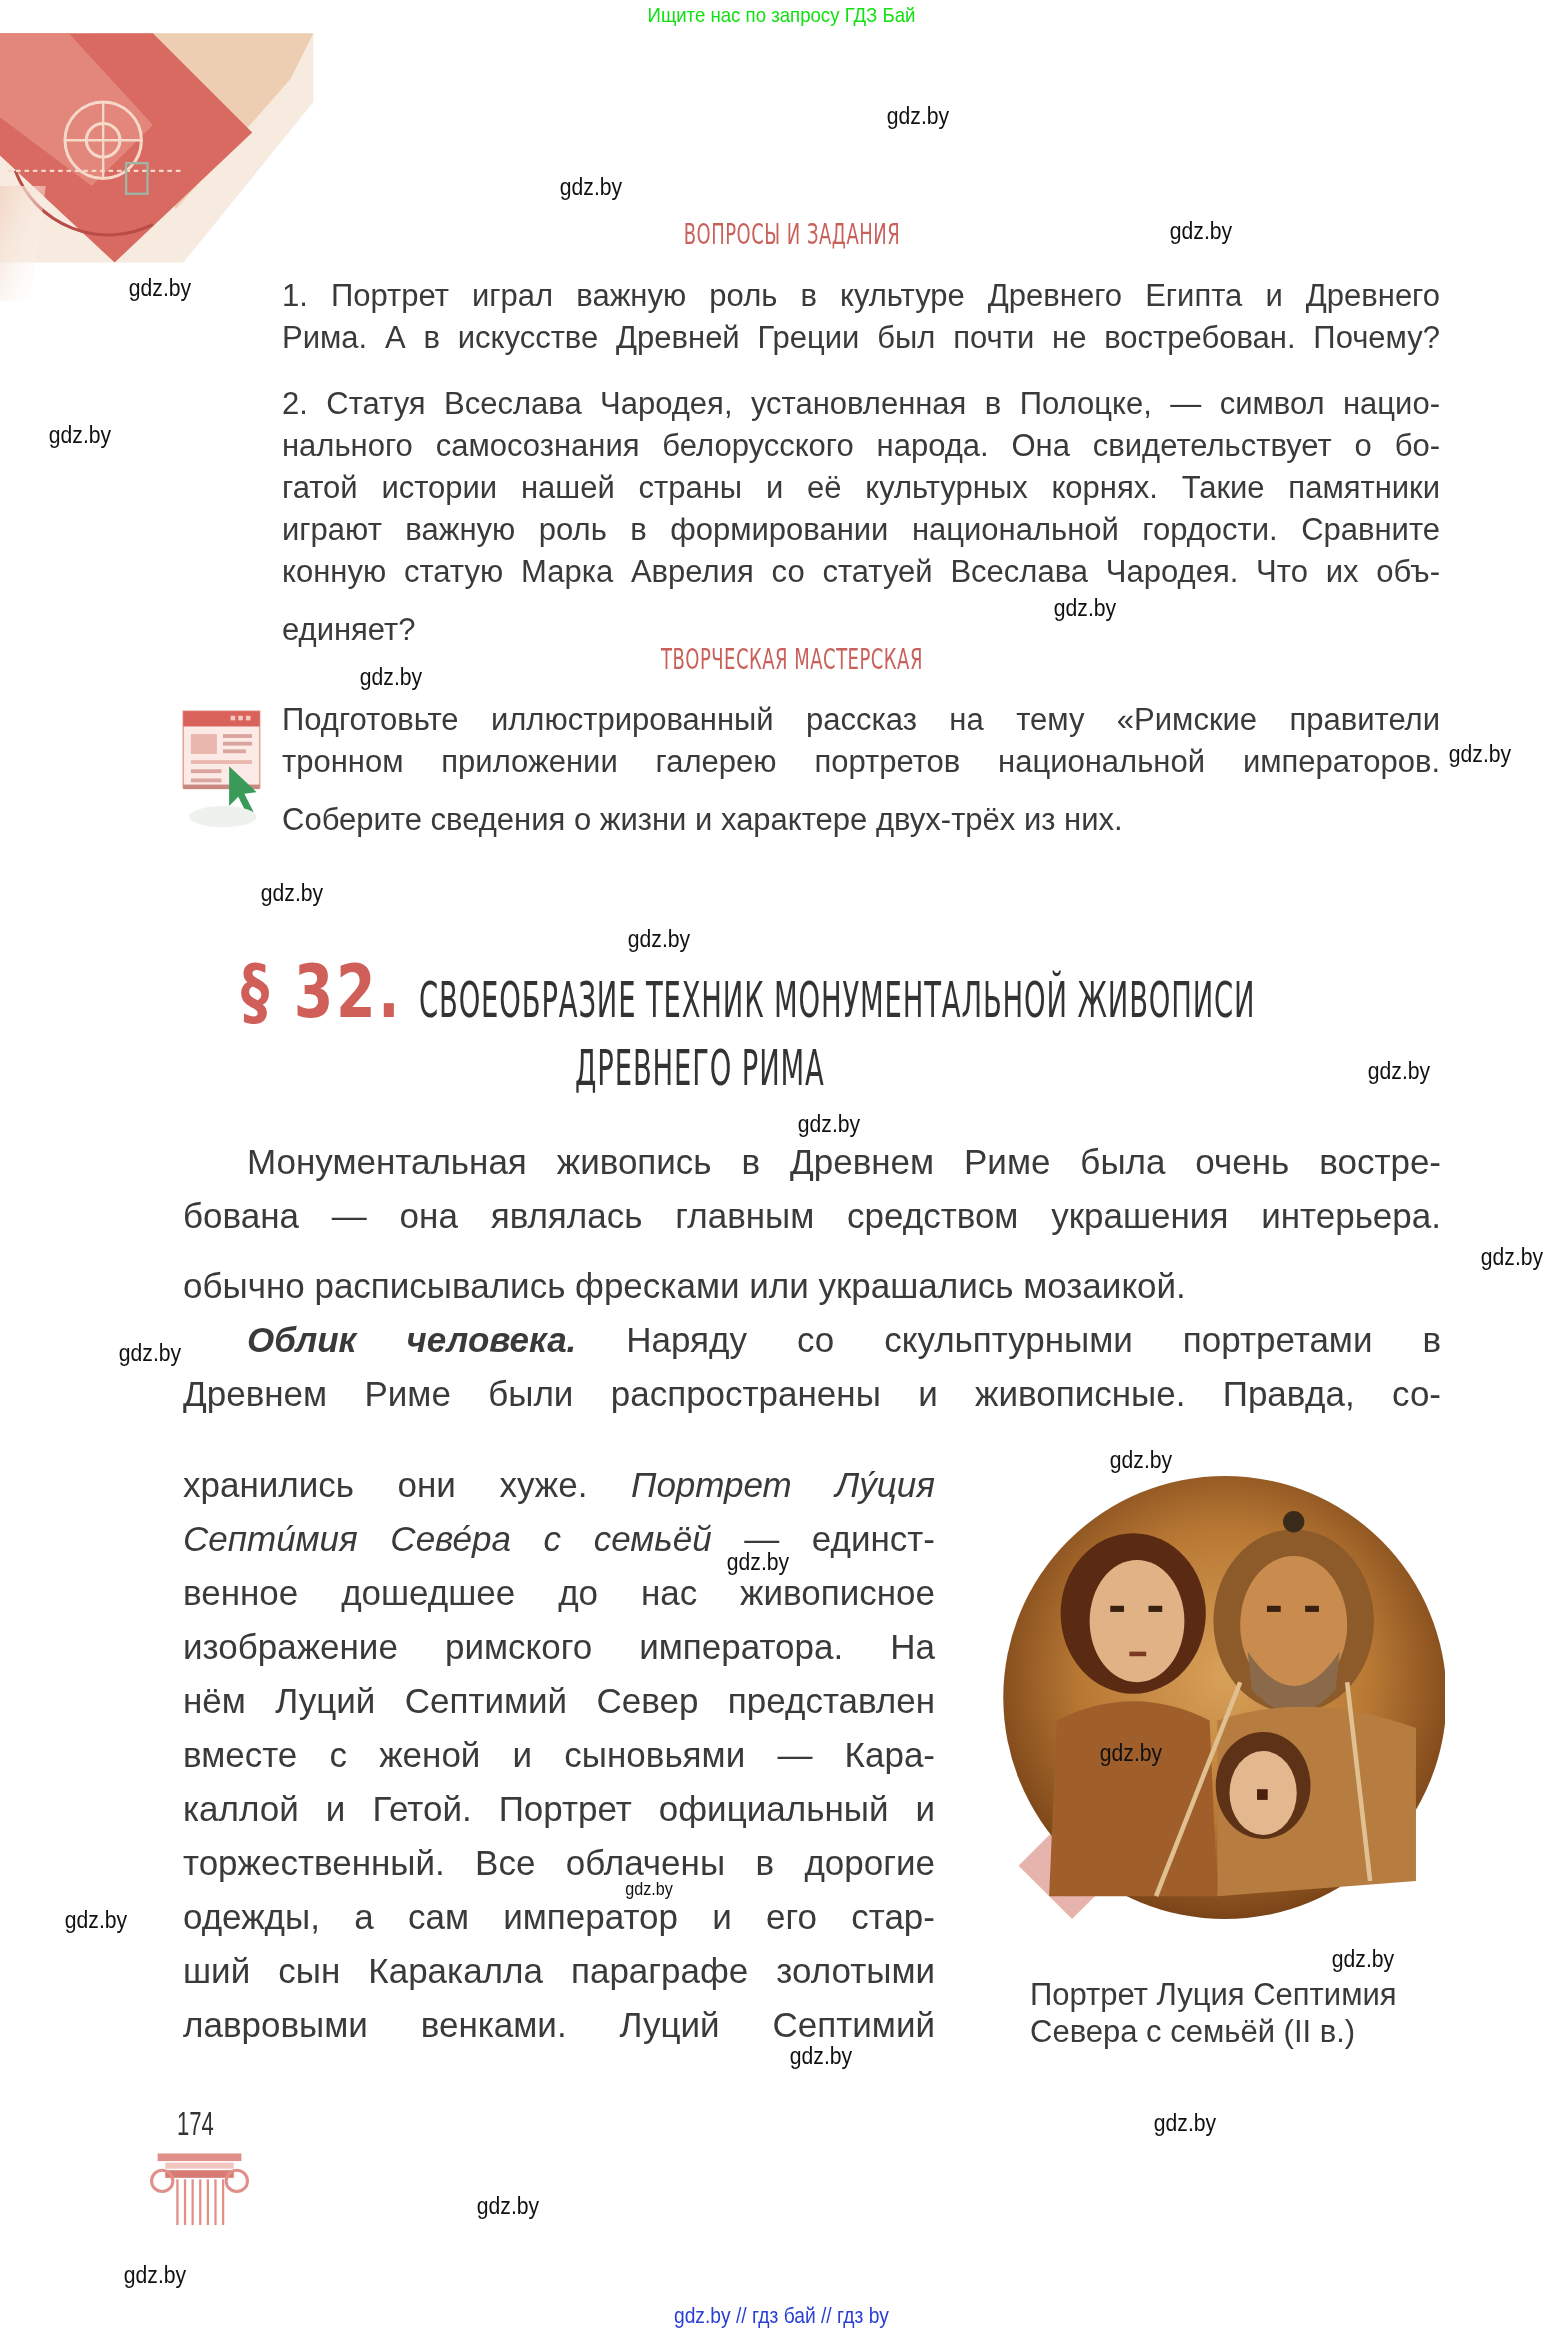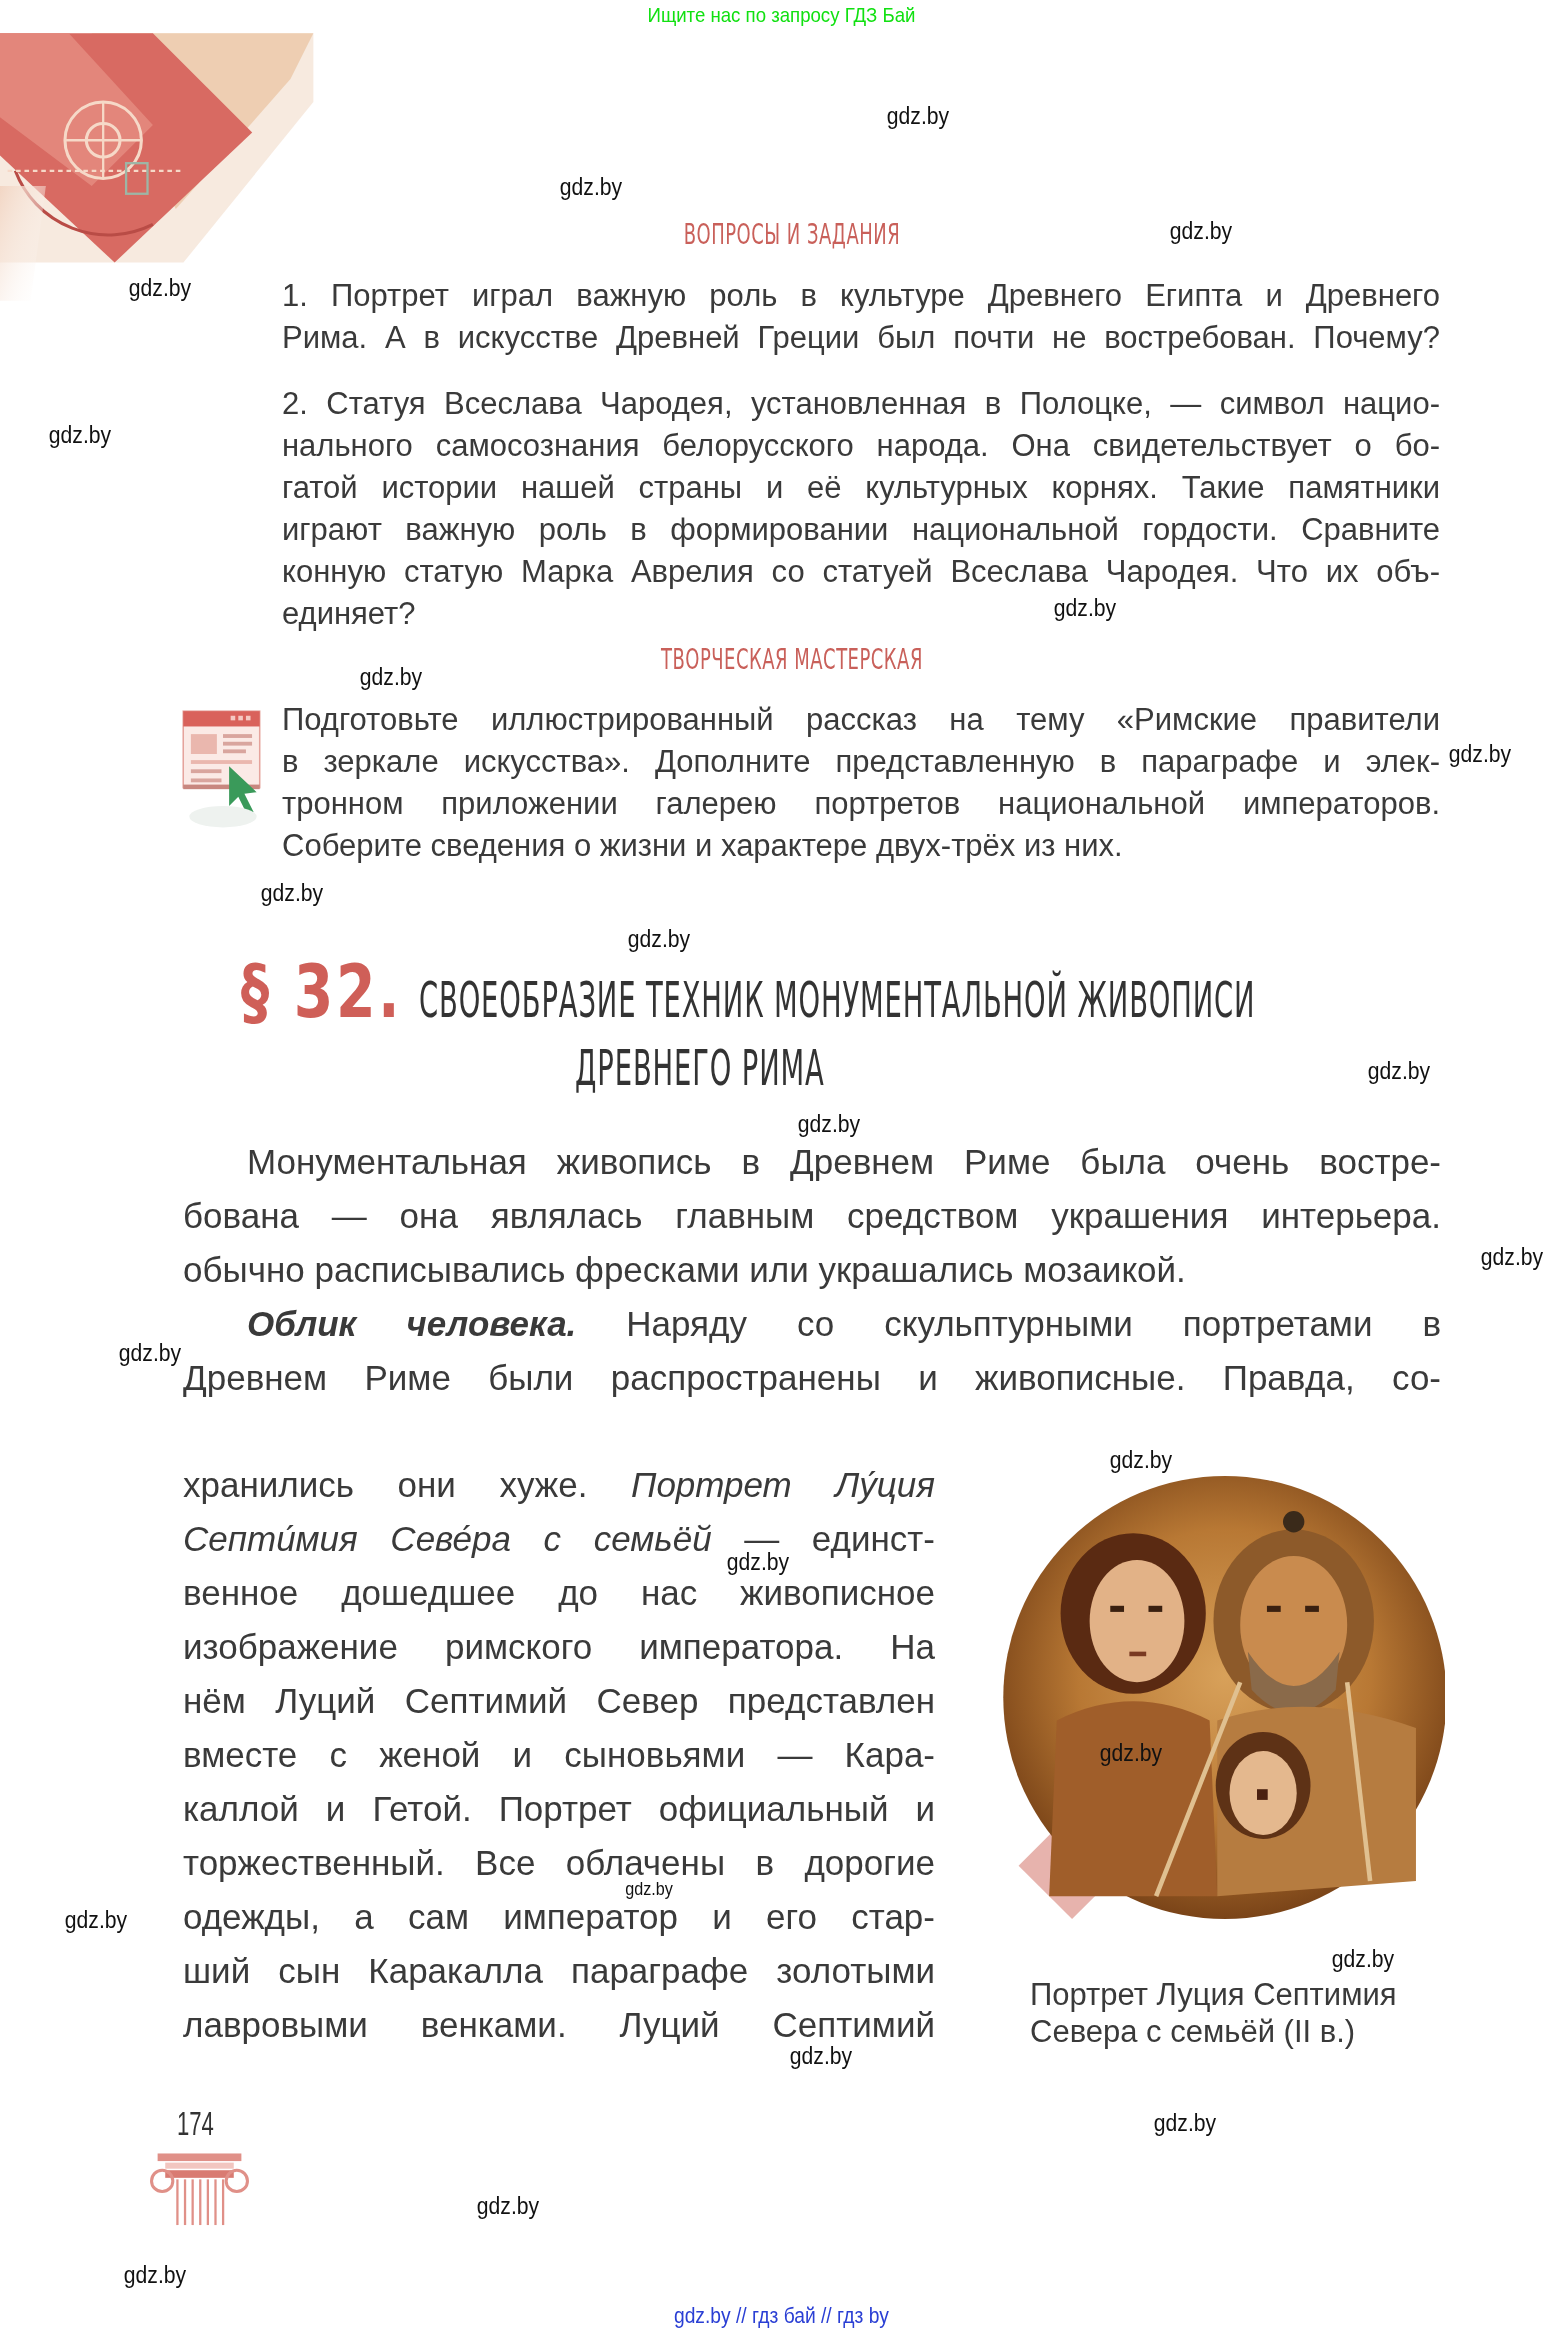--- a/index.html
+++ b/index.html
@@ -10,21 +10,21 @@
   .banner { top: 3.1px; left: 0; width: 1563px; text-align: center; font-size: 20.7px; color: #11e011; font-family: "Liberation Sans", sans-serif; transform: scaleX(0.9); }
 
   .wm { position: absolute; font-size: 23px; color: #111; transform: translate(-50%, -50%) scaleX(0.92); white-space: nowrap; font-family: "Liberation Sans", sans-serif; }
   .wm.small { font-size: 17.6px; }
 
   .section-label { position: absolute; left: 0; width: 1563px; text-align: center; color: #c9605a; font-size: 29px; letter-spacing: 0.8px; font-family: "DejaVu Sans", sans-serif; font-weight: normal; transform: scaleX(0.62); transform-origin: 809px 0; }
 
   .text-block { position: absolute; left: 282px; width: 1158px; font-size: 31px; line-height: 42px; color: #3a3a3a; text-align: justify; }
   .text-block .line { display: block; text-align: justify; text-align-last: justify; white-space: nowrap; }
   .line { display: block; white-space: nowrap; text-align: justify; text-align-last: justify; }
-  .line.last { text-align-last: left; }
+  .line.last { text-align-last: left; margin-top: 16px; }
 
   .heading { position: absolute; left: 0; width: 1400px; text-align: center; }
   .heading .para-num { color: #cf5f58; font-weight: bold; font-size: 73px; font-family: "DejaVu Sans", sans-serif; display: inline-block; transform: scaleX(0.78); letter-spacing: 3.1px; vertical-align: baseline; }
   .heading .title { color: #333; font-size: 49px; font-family: "DejaVu Sans", sans-serif; display: inline-block; transform: scaleX(0.56); transform-origin: left center; letter-spacing: 1.5px; vertical-align: baseline; }
 
   .body-text { position: absolute; font-size: 35px; line-height: 54px; color: #3a3a3a; }
   .body-text .line { text-align: justify; text-align-last: justify; }
   .body-text .last { text-align-last: left; }
   .indent { text-indent: 64px; }
   .bolditalic { font-weight: bold; font-style: italic; }
@@ -94,21 +94,20 @@
   <rect x="18" y="76" width="80" height="5" fill="#eab7ae"></rect>
   <rect x="18" y="88" width="40" height="5" fill="#d9a59e"></rect>
   <rect x="18" y="100" width="40" height="5" fill="#d9a59e"></rect>
   <rect x="8" y="108" width="100" height="6" fill="#c8877f"></rect>
   <polygon points="68,84 68,136 80,124 92,148 100,144 88,120 104,118" fill="#3a9a5a"></polygon>
   <ellipse cx="60" cy="150" rx="44" ry="14" fill="#eef2ef"></ellipse>
 </svg>
 
 <div class="text-block" style="top:699px;">
   <span class="line">Подготовьте иллюстрированный рассказ на тему «Римские правители</span>
-  <span class="line">в зеркале искусства». Дополните представленную в параграфе и элек-</span>
   <span class="line">тронном приложении галерею портретов национальной императоров.</span>
   <span class="line last">Соберите сведения о жизни и характере двух-трёх из них.</span>
 </div>
 
 <div class="heading" style="top:949px;left:218px;width:1301px;text-align:left;white-space:nowrap;">
   <span class="para-num">§ 32.</span>
   <span class="title" style="margin-left:-9.2px;">СВОЕОБРАЗИЕ ТЕХНИК МОНУМЕНТАЛЬНОЙ ЖИВОПИСИ</span>
 </div>
 <div class="heading" style="top:1040px;">
   <span class="title" style="transform-origin:center center;">ДРЕВНЕГО РИМА</span>

